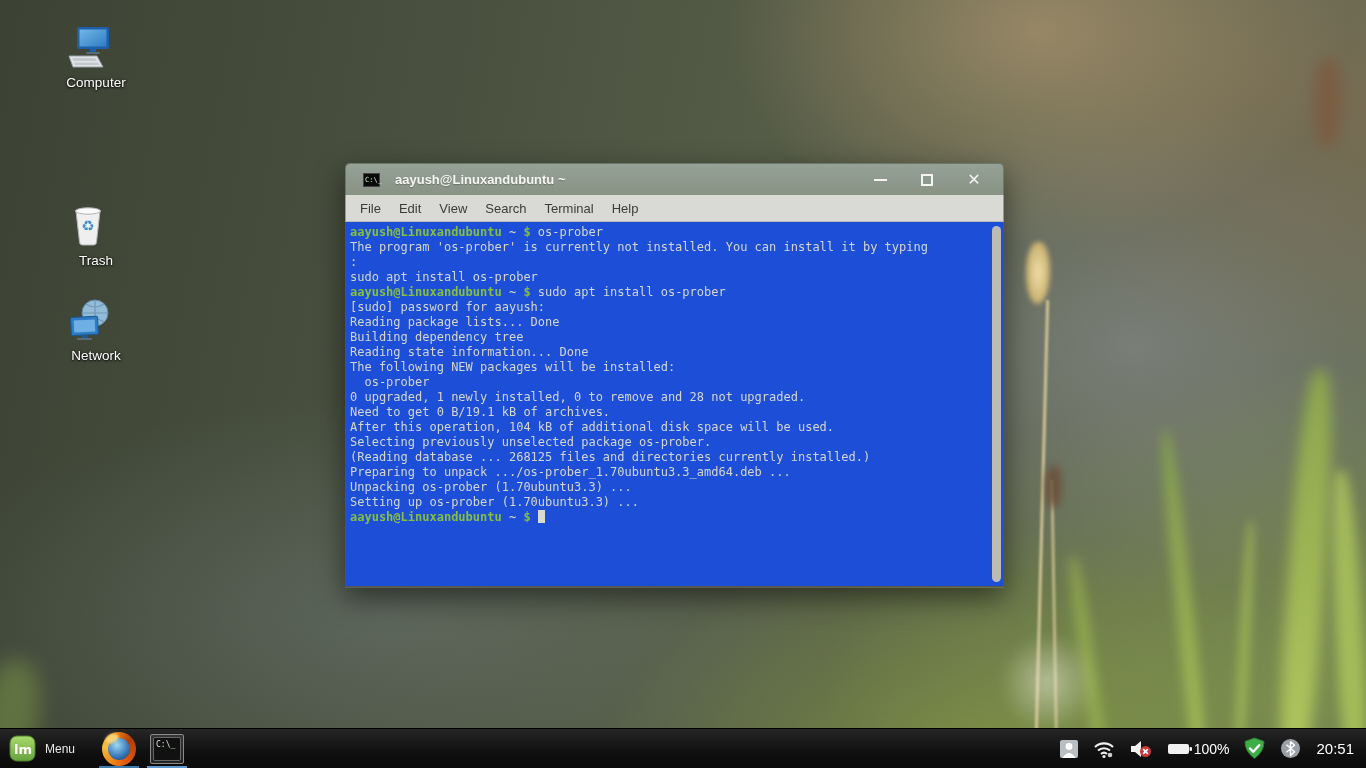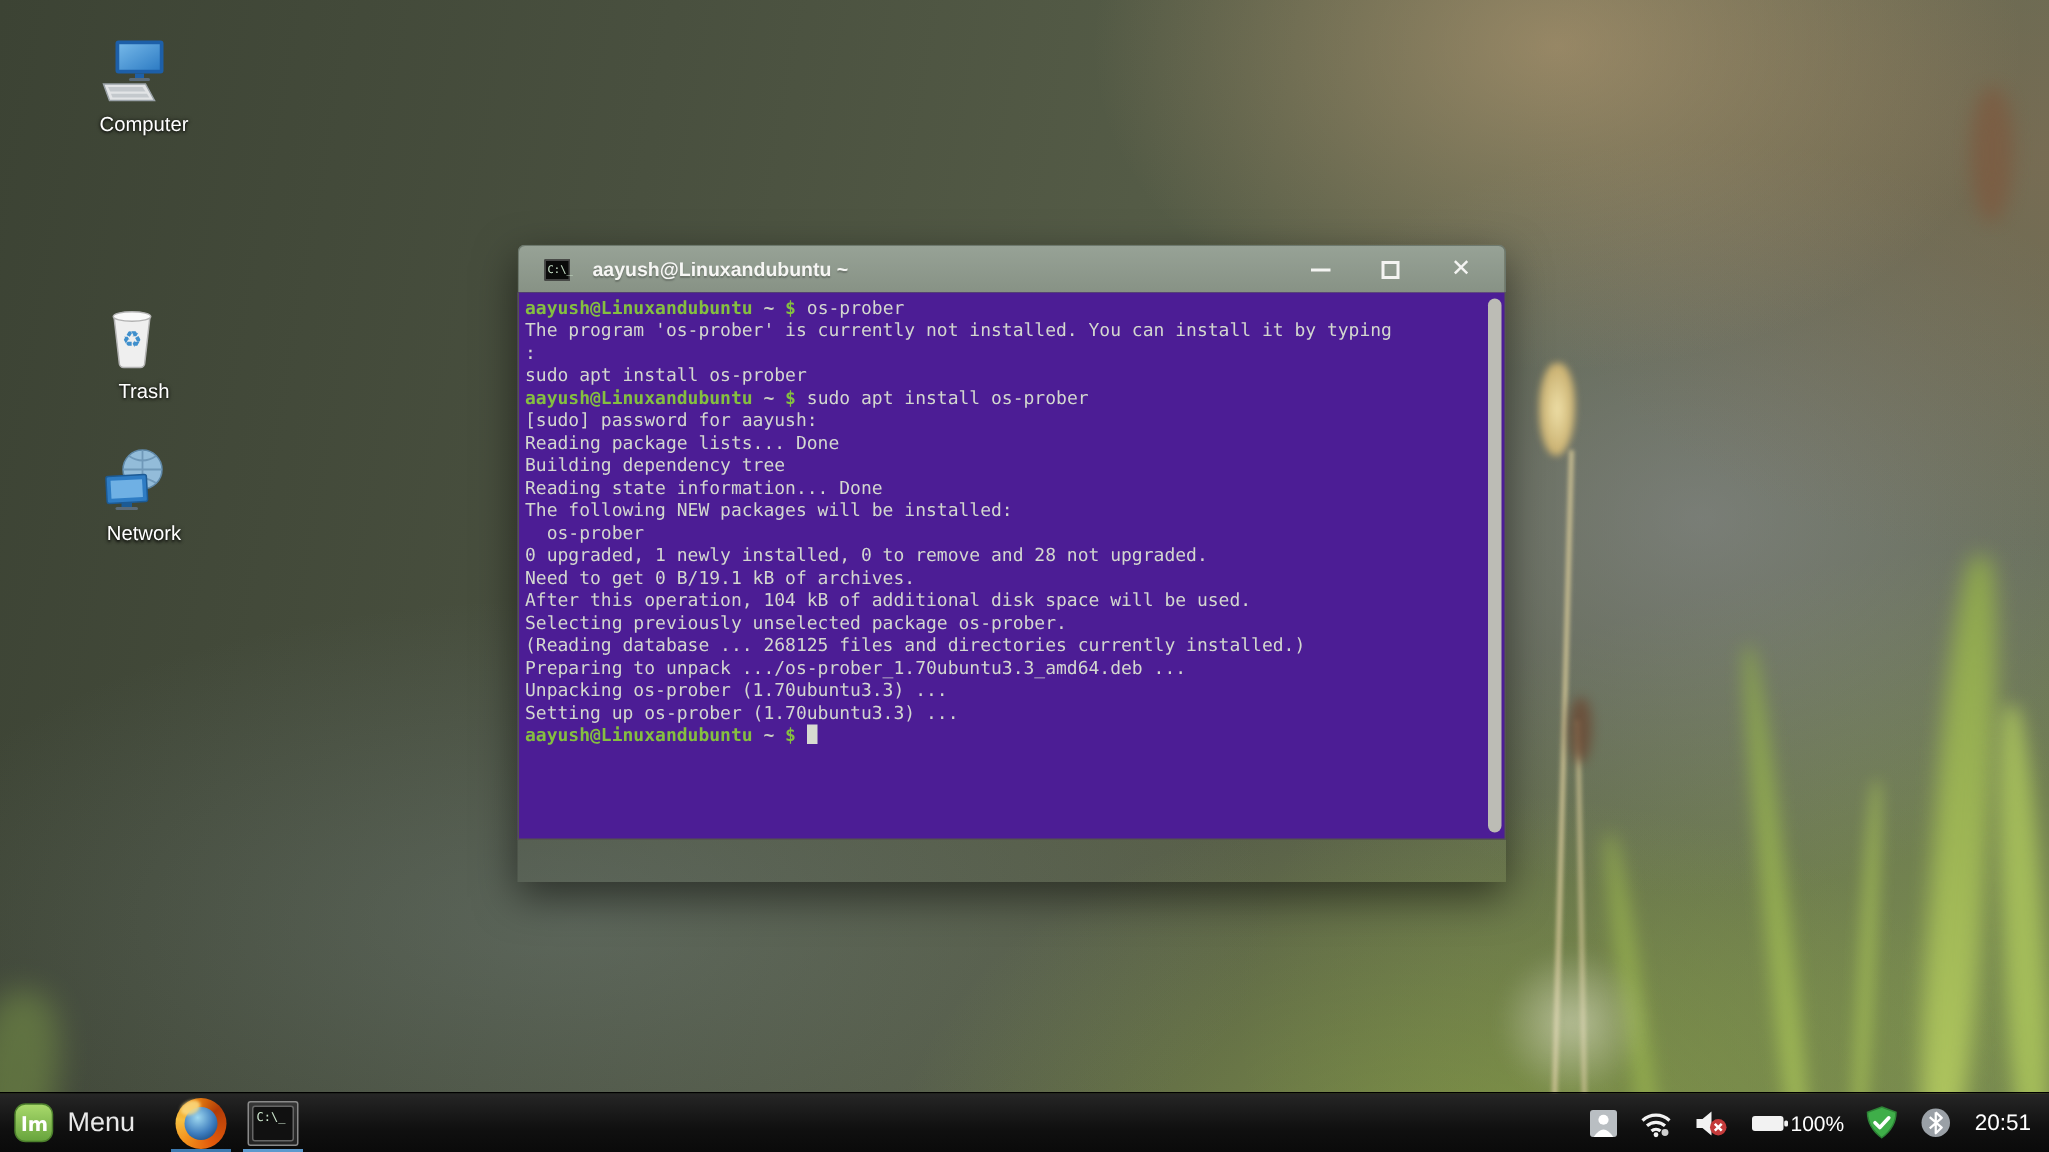--- a/index.html
+++ b/index.html
@@ -53,36 +53,36 @@
   .tb-controls { display:flex; align-items:center; margin-right:12px; }
   .tb-btn { width:34px; height:26px; display:flex; align-items:center; justify-content:center; margin-left:13px; cursor:pointer; }
   .glyph-min { width:13px; height:2px; background:#f4f4f2; display:block; }
   .glyph-max { width:12px; height:12px; border:2px solid #f4f4f2; display:block; }
   .glyph-close { color:#f4f4f2; font-size:16px; line-height:16px; }
 
   .menubar { height:27px; background:#d9d9d5; border-left:1px solid #9a9a94; border-right:1px solid #9a9a94;
              border-bottom:1px solid #b9b9b3; display:flex; align-items:center; padding-left:5px; }
   .menu-item { padding:0 9px; font-size:13px; color:#3b3b3b; cursor:default; }
 
-  .term-body { position:relative; height:365px; background:#4c1d95; border-left:1px solid #55544e; border-right:1px solid #55544e; border-bottom:1px solid #55544e;
+  .term-body { position:relative; height:365px; background:#1d4ed8; border-left:1px solid #55544e; border-right:1px solid #55544e; border-bottom:1px solid #55544e;
                font-family:"DejaVu Sans Mono", monospace; font-size:12px; line-height:15px; color:#d3d7cf;
                padding:3px 16px 0 4px; overflow:hidden; }
   .tline { white-space:pre; }
   .pu { color:#85bf40; font-weight:bold; }
   .pf { color:#c8ccc2; font-weight:bold; }
   .pc { color:#d3d7cf; }
   .cursor { display:inline-block; width:7px; height:13px; background:#d7dbd1; vertical-align:-2px; }
   .scroll-thumb { position:absolute; right:2px; top:4px; bottom:4px; width:9px; background:#bcbcb5; border-radius:5px; }
 
   
   .taskbar { position:absolute; left:0; bottom:0; width:1366px; height:40px;
              background:linear-gradient(#262626,#101010 60%, #0a0a0a); border-top:1px solid #000;
              display:flex; align-items:center; color:#fff; }
   .menu-btn { display:flex; align-items:center; padding:0 10px 0 9px; height:40px; cursor:pointer;text-align:right; }
-  .menu-btn .label { margin-left:9px; font-size:18px; color:#e8e8e8; }
+  .menu-btn .label { margin-left:9px; font-size:12px; color:#e8e8e8; }
   .app-btn { position:relative; height:40px; display:flex; align-items:center; justify-content:center; cursor:pointer; }
   .app-btn .strip { position:absolute; left:2px; right:2px; bottom:0; height:3px; }
   .ff-btn { width:44px; margin-left:12px; }
   .ff-btn .strip { background:#3d7ab0; }
   .term-btn { width:44px; margin-left:4px; }
   .term-btn .strip { background:#5d9ace; }
   .term-btn .frame { width:34px; height:30px; background:rgba(255,255,255,.10); border:1px solid #8a8a8a; border-radius:2px;
                      display:flex; align-items:center; justify-content:center; }
   .term-app-ic { width:28px; height:24px; background:#111; border:1px solid #666; border-radius:2px;
                  color:#cfe8cf; font-family:"DejaVu Sans Mono", monospace; font-size:8px; line-height:10px; padding:2px 0 0 2px; }
@@ -166,20 +166,28 @@
         <span class="tb-btn">
             <span class="glyph-min"></span>
           </span>
         <span class="tb-btn">
             <span class="glyph-max"></span>
           </span>
         <span class="tb-btn">
             <span class="glyph-close">✕</span>
           </span>
       </div>
+    </div>
+    <div class="menubar">
+      <span class="menu-item">File</span>
+      <span class="menu-item">Edit</span>
+      <span class="menu-item">View</span>
+      <span class="menu-item">Search</span>
+      <span class="menu-item">Terminal</span>
+      <span class="menu-item">Help</span>
     </div>
     <div class="term-body">
       <div id="terminal-output">
           <div class="tline"><span class="pu">aayush@Linuxandubuntu</span><span class="pf"> ~ </span><span class="pu">$ </span><span class="pc">os-prober</span></div>
           <div class="tline">The program 'os-prober' is currently not installed. You can install it by typing</div>
           <div class="tline">:</div>
           <div class="tline">sudo apt install os-prober</div>
           <div class="tline"><span class="pu">aayush@Linuxandubuntu</span><span class="pf"> ~ </span><span class="pu">$ </span><span class="pc">sudo apt install os-prober</span></div>
           <div class="tline">[sudo] password for aayush: </div>
           <div class="tline">Reading package lists... Done</div>

